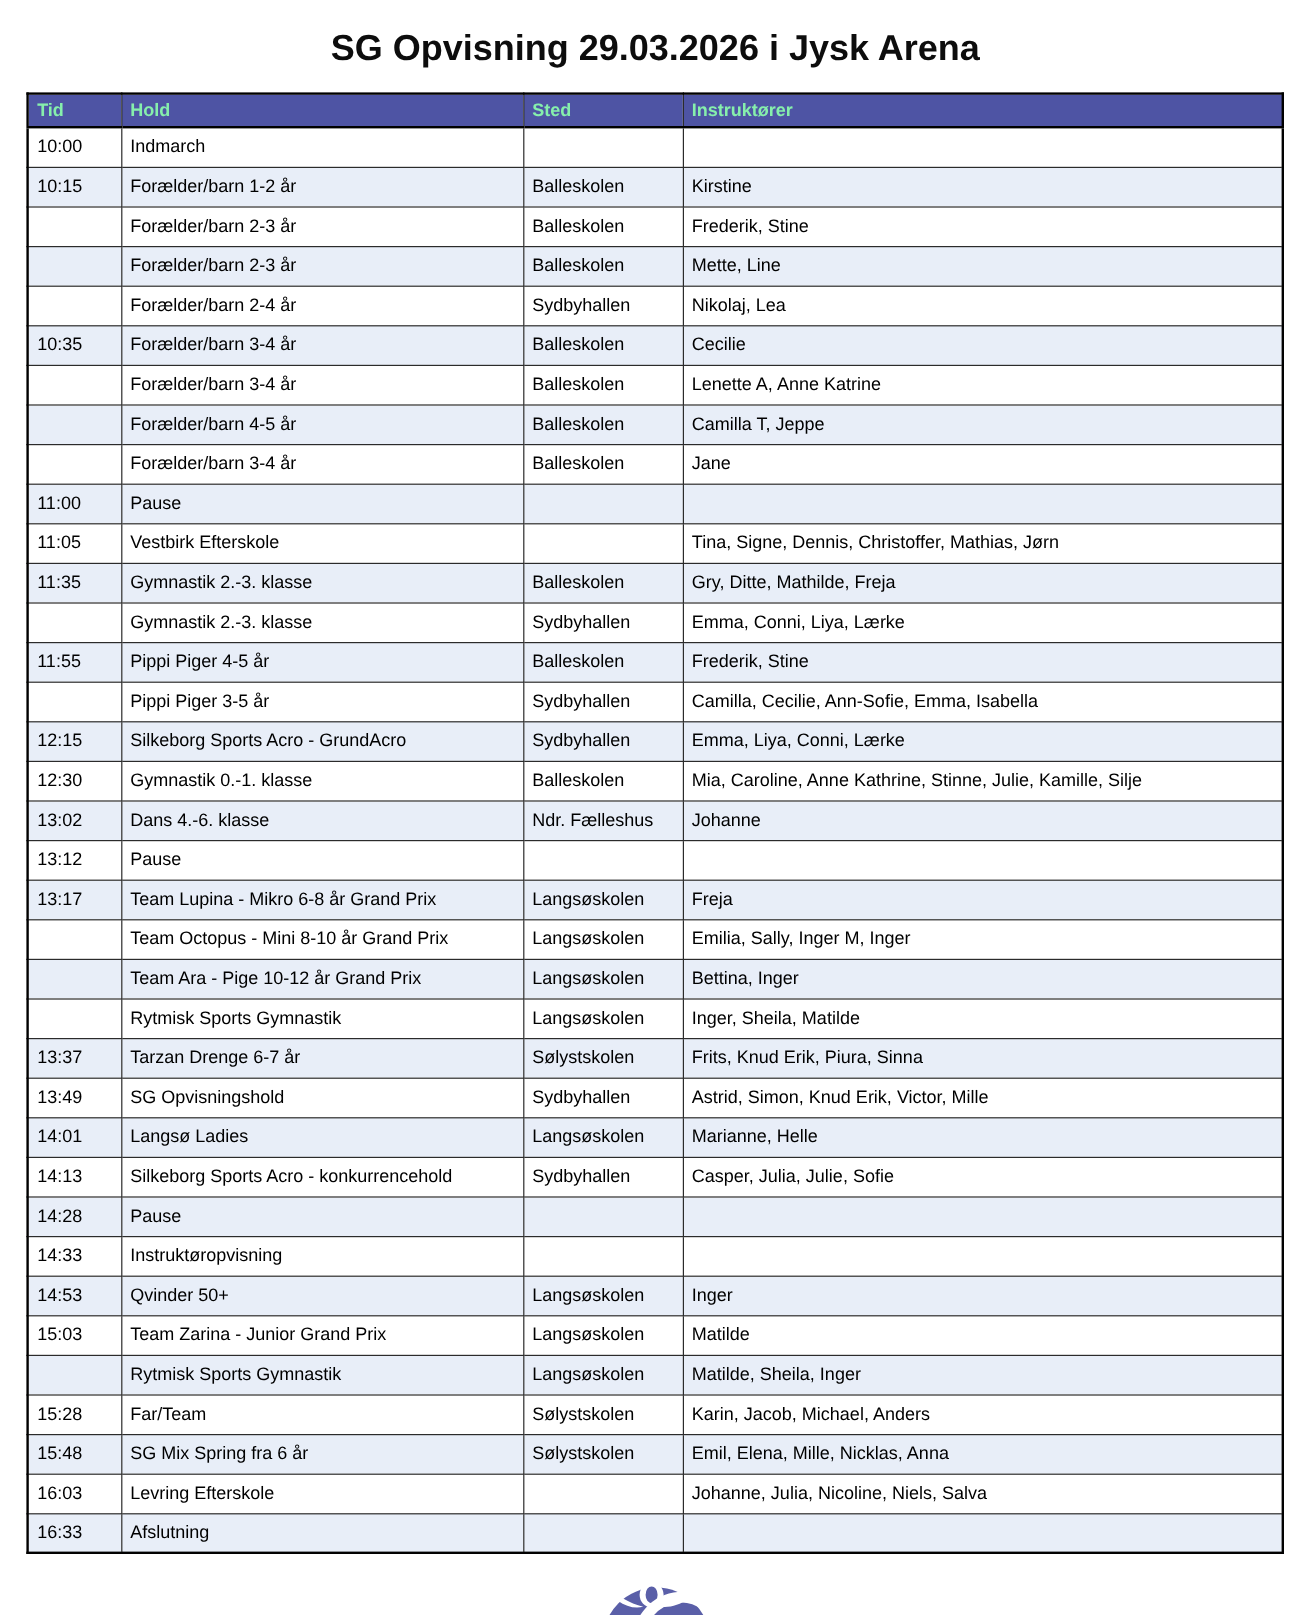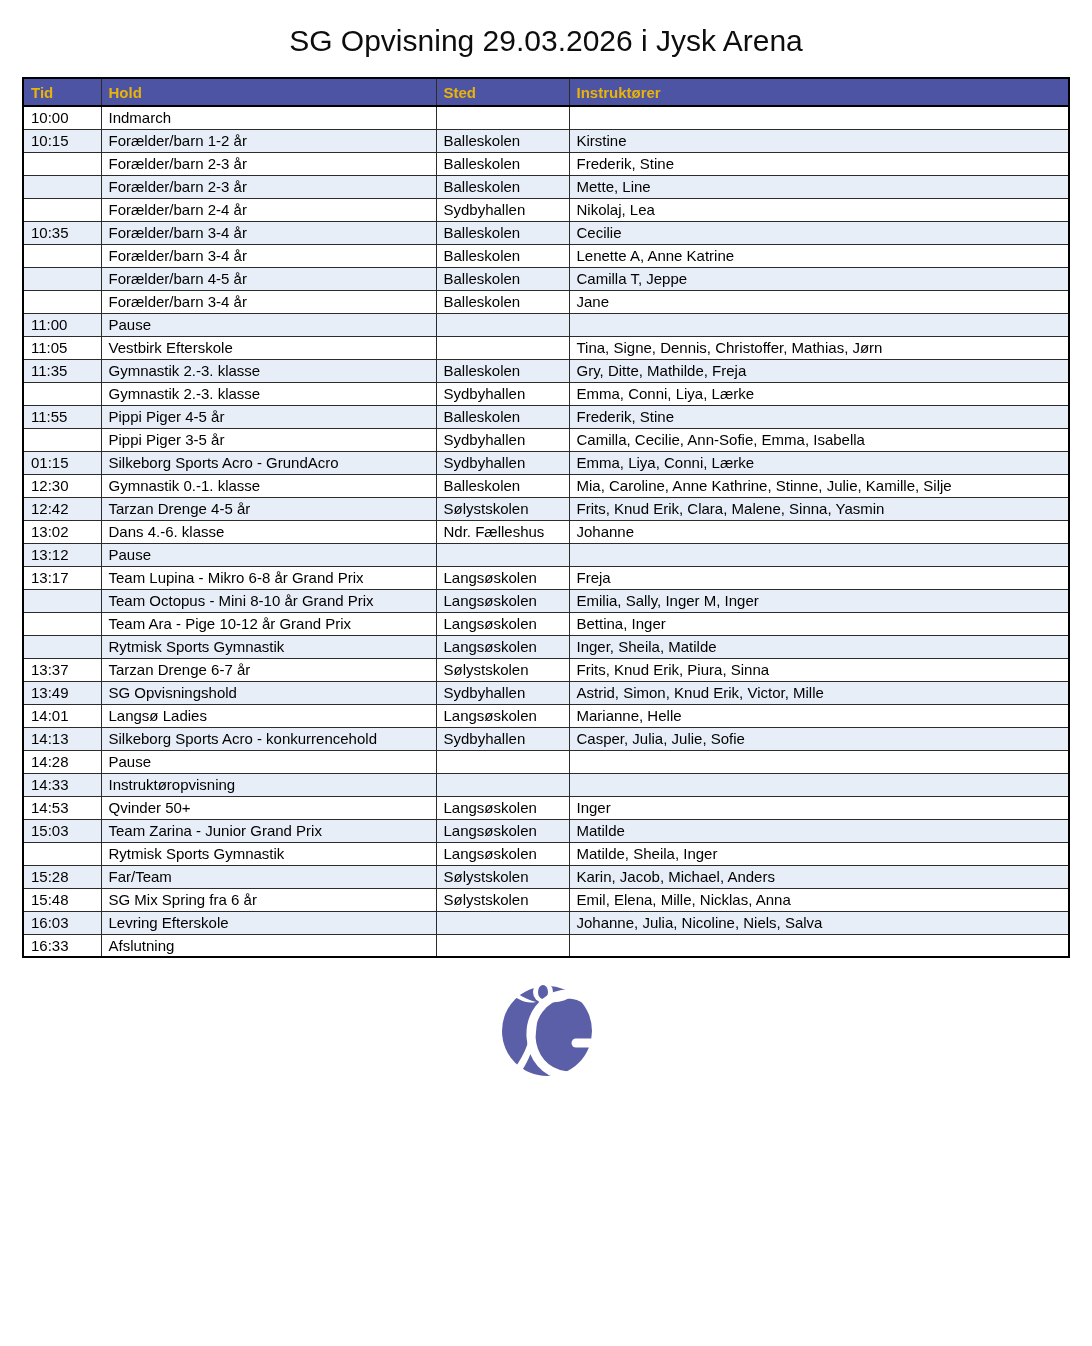--- a/index.html
+++ b/index.html
@@ -6,45 +6,45 @@
   body{
     width:1092px;height:1346px;overflow:hidden;
     font-family:"Liberation Sans",sans-serif;color:#000;
     -webkit-font-smoothing:antialiased;
   }
   .page{width:1092px;height:1346px;position:relative;}
   h1.title{
     margin:22px 0 0 0;
     text-align:center;
     font-size:30px;line-height:38px;
-    font-weight:normal;color:#0d0d0d;
+    font-weight:bold;color:#0d0d0d;
     letter-spacing:0px;
   }
   table.schedule{
     border-collapse:collapse;
     table-layout:fixed;
     width:1046px;
     margin:17px auto 0 auto;
     border:2px solid #000;
   }
   table.schedule th, table.schedule td{
     border:1px solid #2b2b2b;
     padding:0 7px;
     font-size:15px;
     vertical-align:middle;
     overflow:hidden;
     white-space:nowrap;
   }
   table.schedule thead tr{height:28px;}
-  table.schedule tbody tr{height:23px;}
+  table.schedule tbody tr{height:33px;}
   table.schedule th{
     background:var(--header-bg,#4E54A4);
     text-align:left;
     font-weight:bold;
-    color:#eab308;
+    color:#86efac;
     border-bottom:2px solid #000;
   }
   table.schedule tbody tr:nth-child(even){background:var(--row-alt-bg,#E8EEF8);}
   .col-tid{width:78px;}
   .col-hold{width:335px;}
   .col-sted{width:133px;}
   .col-instr{width:500px;}
   .logo-wrap{
     width:100%;
     margin-top:12px;
@@ -158,36 +158,30 @@
           <td>Balleskolen</td>
           <td>Frederik, Stine</td>
         </tr>
         <tr>
           <td></td>
           <td>Pippi Piger 3-5 år</td>
           <td>Sydbyhallen</td>
           <td>Camilla, Cecilie, Ann-Sofie, Emma, Isabella</td>
         </tr>
         <tr>
-          <td>01:15</td>
+          <td>12:15</td>
           <td>Silkeborg Sports Acro - GrundAcro</td>
           <td>Sydbyhallen</td>
           <td>Emma, Liya, Conni, Lærke</td>
         </tr>
         <tr>
           <td>12:30</td>
           <td>Gymnastik 0.-1. klasse</td>
           <td>Balleskolen</td>
           <td>Mia, Caroline, Anne Kathrine, Stinne, Julie, Kamille, Silje</td>
-        </tr>
-        <tr>
-          <td>12:42</td>
-          <td>Tarzan Drenge 4-5 år</td>
-          <td>Sølystskolen</td>
-          <td>Frits, Knud Erik, Clara, Malene, Sinna, Yasmin</td>
         </tr>
         <tr>
           <td>13:02</td>
           <td>Dans 4.-6. klasse</td>
           <td>Ndr. Fælleshus</td>
           <td>Johanne</td>
         </tr>
         <tr>
           <td>13:12</td>
           <td>Pause</td>

